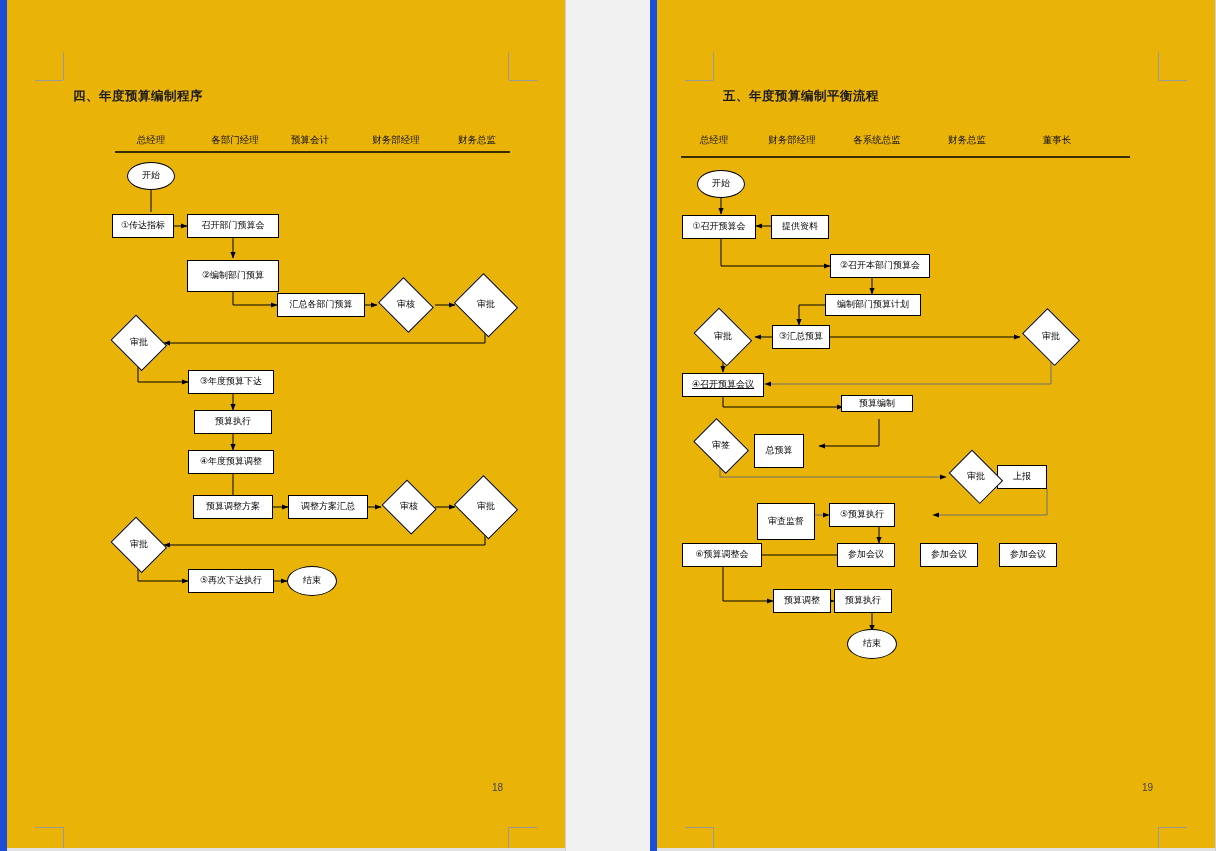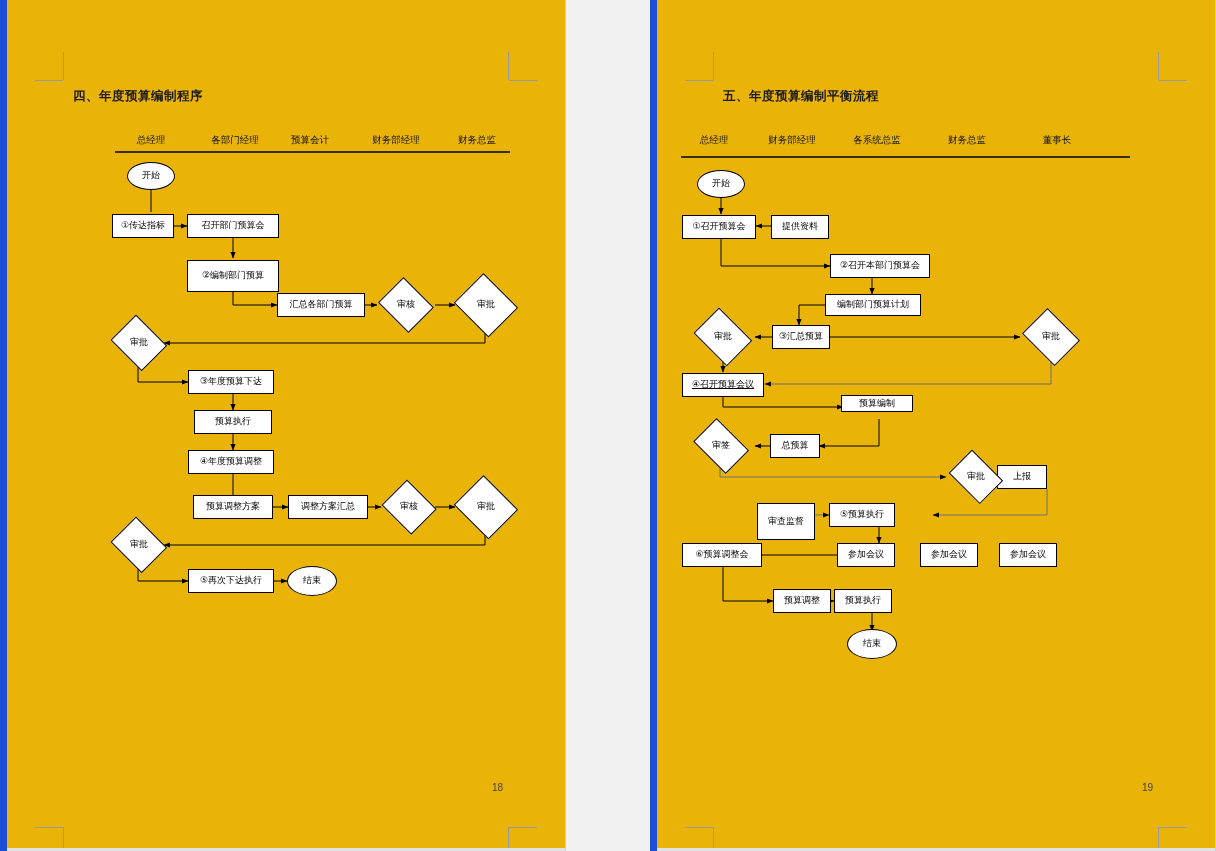--- a/index.html
+++ b/index.html
@@ -317,21 +317,21 @@
         <span class="dlabel">审批</span>
     </div>
 
     <div class="node box" style="left:25px;top:373px;width:82px;height:24px;text-decoration:underline;">④召开预算会议</div>
     <div class="node box" style="left:184px;top:395px;width:72px;height:17px;">预算编制</div>
 
     <div class="node diamond" style="left:33px;top:424px;width:62px;height:44px;">
       <span class="dshape"></span>
         <span class="dlabel">审签</span>
     </div>
-    <div class="node box" style="left:113px;top:434px;width:50px;height:24px;">总预算</div>
+    <div class="node box" style="left:97px;top:434px;width:50px;height:34px;">总预算</div>
 
     <div class="node diamond" style="left:289px;top:455px;width:60px;height:44px;">
       <span class="dshape"></span>
         <span class="dlabel">审批</span>
     </div>
     <div class="node box" style="left:340px;top:465px;width:50px;height:24px;">上报</div>
 
     <div class="node box" style="left:100px;top:503px;width:58px;height:37px;">审查监督</div>
     <div class="node box" style="left:172px;top:503px;width:66px;height:24px;">⑤预算执行</div>
 

